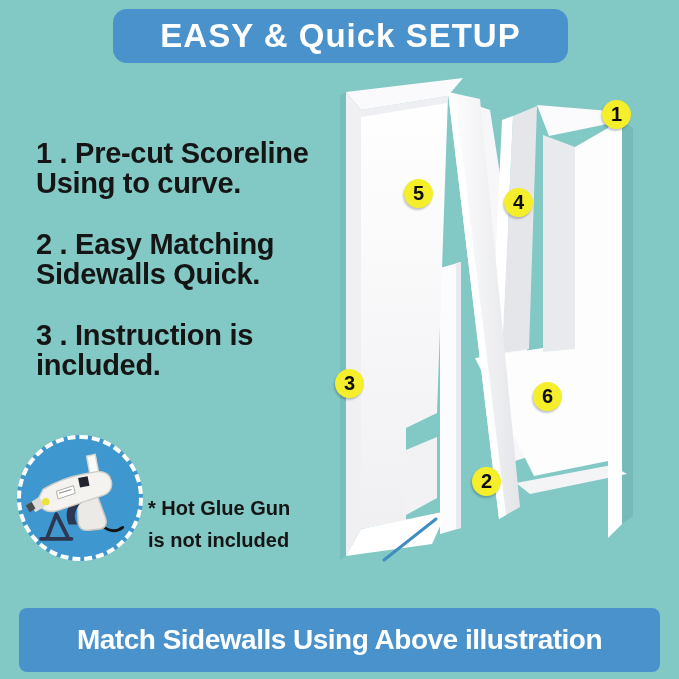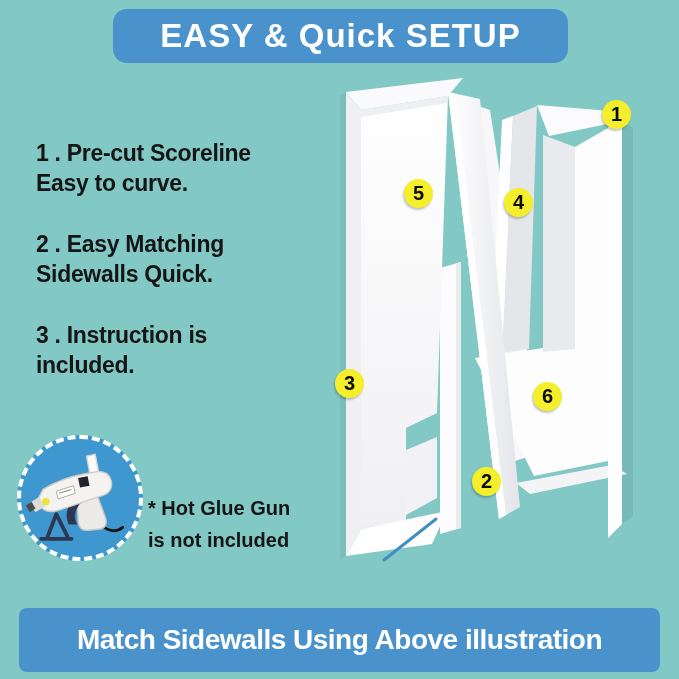--- a/index.html
+++ b/index.html
@@ -9,21 +9,21 @@
     font-family:"Liberation Sans",sans-serif;
   }
   .banner{
     position:absolute;background:#4a92cb;color:#ffffff;font-weight:bold;
     display:flex;align-items:center;justify-content:center;text-align:center;
   }
   .banner.top{left:113px;top:9px;width:455px;height:54px;border-radius:14px;font-size:33px;letter-spacing:1px;}
   .banner.bottom{left:19px;top:608px;width:641px;height:64px;border-radius:8px;font-size:28px;letter-spacing:-0.5px;}
   .instructions{
     position:absolute;left:36px;top:138px;width:300px;
-    color:#151515;font-weight:bold;font-size:23px;line-height:30px;letter-spacing:-0.3px;
+    color:#151515;font-weight:bold;font-size:29px;line-height:30px;letter-spacing:-0.3px;
   }
   .instructions .para{margin:0 0 31px 0;}
   .note{
     position:absolute;left:148px;top:492px;color:#151515;
     font-weight:bold;font-size:20px;line-height:32px;
   }
   .gun-circle{
     position:absolute;left:17px;top:435px;width:118px;height:118px;
     border-radius:50%;border:4px dashed #ffffff;background:#3e97cf;
     display:flex;align-items:center;justify-content:center;
@@ -99,21 +99,21 @@
     <line x1="384" y1="560" x2="436" y2="519" stroke="#3f8ec2" stroke-width="3" stroke-linecap="round"></line>
   </svg>
 
   <div class="banner top">
     <span>EASY &amp; Quick SETUP</span>
   </div>
 
   <div class="instructions">
     <p class="para">
       <span>1 . Pre-cut Scoreline</span><br>
-      <span>Easy to curve.</span>
+      <span>Using to curve.</span>
     </p>
     <p class="para">
       <span>2 . Easy Matching</span><br>
       <span>Sidewalls Quick.</span>
     </p>
     <p class="para">
       <span>3 . Instruction is</span><br>
       <span>included.</span>
     </p>
   </div>

